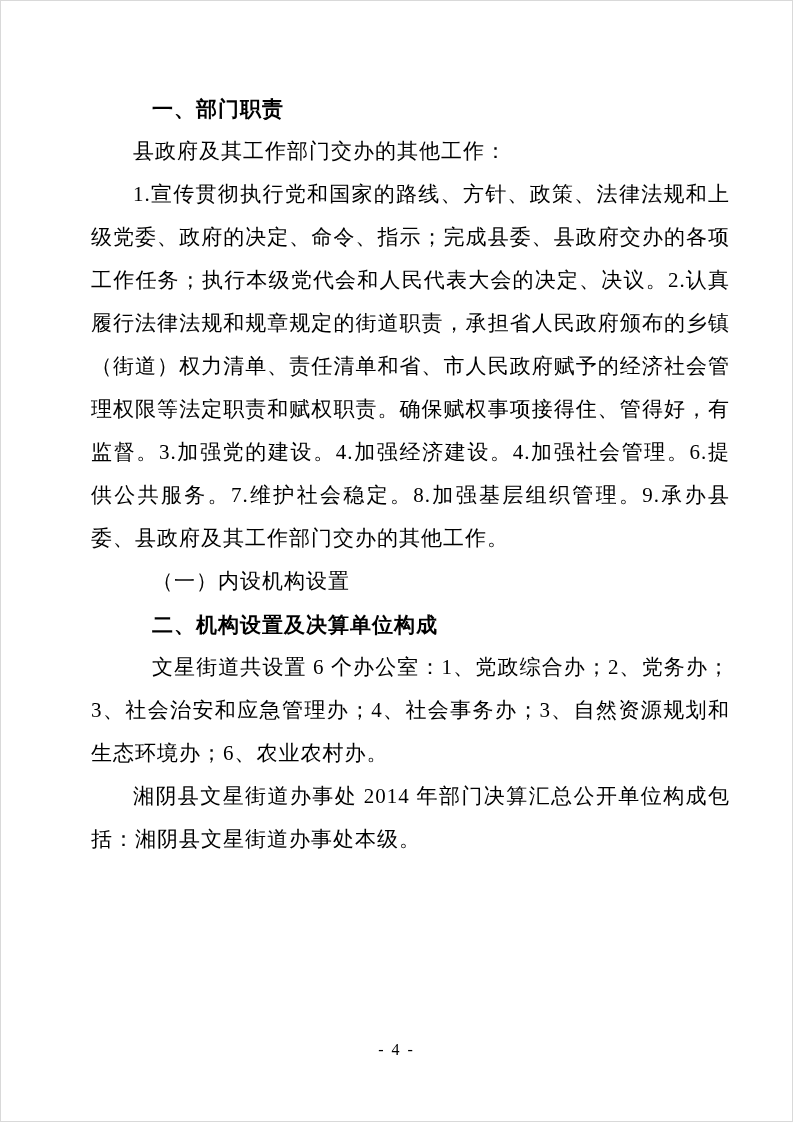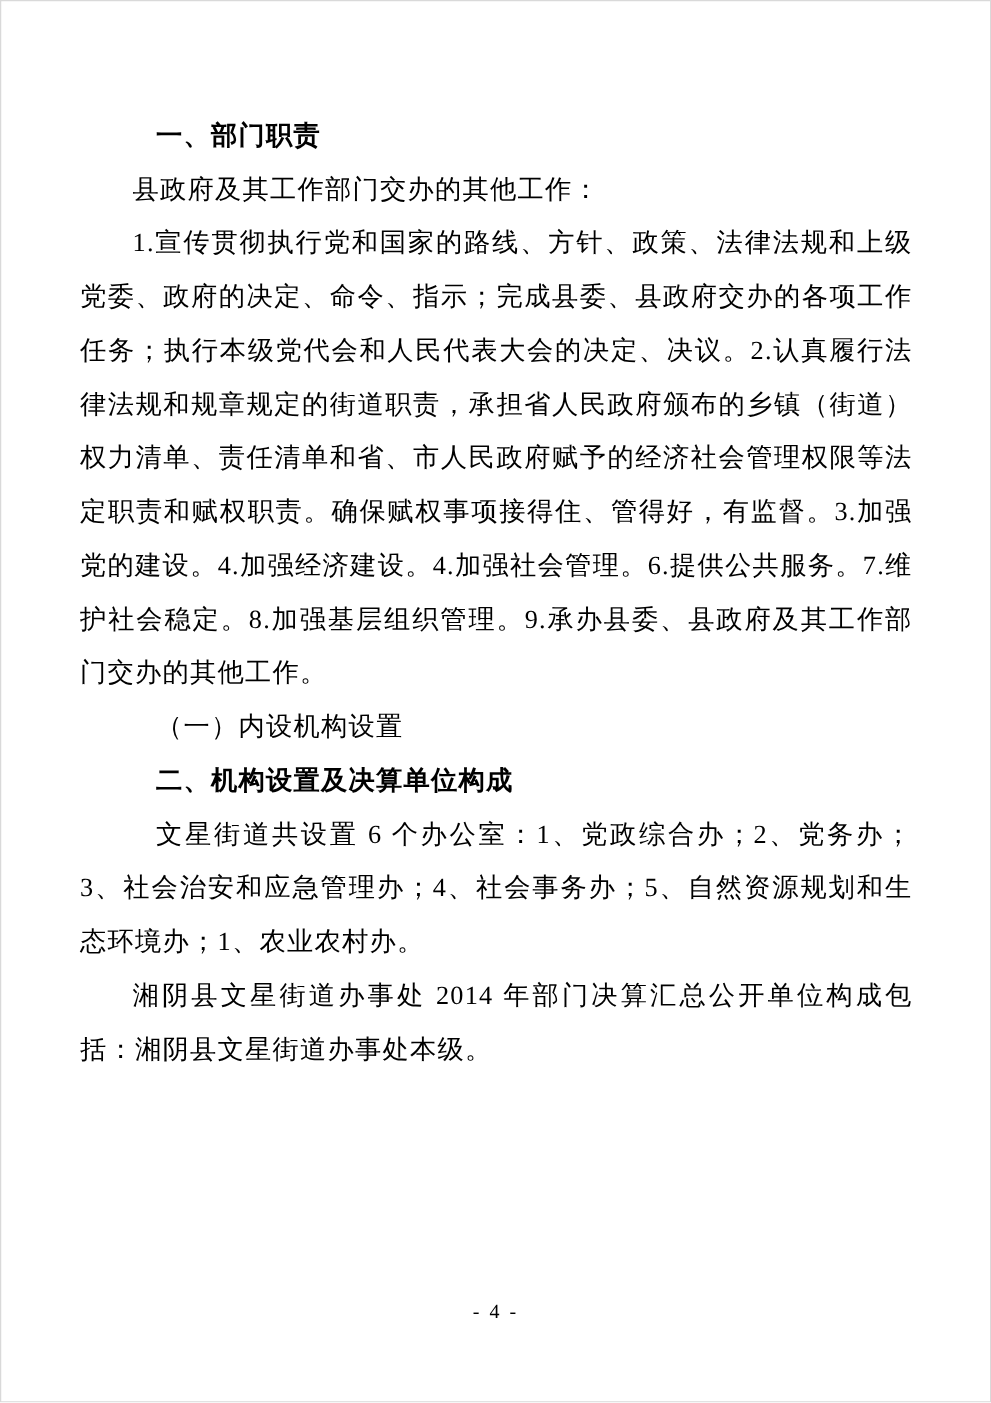--- a/index.html
+++ b/index.html
@@ -17,21 +17,21 @@
     }
     .page {
       position: absolute;
       top: 0;
       left: 0;
       width: 793px;
       height: 1122px;
       box-sizing: border-box;
       background: #ffffff;
       border: 1px solid #d9d9d9;
-      padding: 86px 62px 0 63px;
+      padding: 86px 62px 0 90px;
     }
     .block {
       font-size: 21px;
       line-height: 43px;
       text-align: justify;
       letter-spacing: 1px;
       word-break: break-all;
     }
     .heading {
       font-family: "Liberation Sans", "DejaVu Sans", sans-serif;
@@ -65,21 +65,21 @@
   <div class="block heading">一、部门职责</div>
 
   <div class="block para">县政府及其工作部门交办的其他工作：</div>
 
   <div class="block para">1.宣传贯彻执行党和国家的路线、方针、政策、法律法规和上级党委、政府的决定、命令、指示；完成县委、县政府交办的各项工作任务；执行本级党代会和人民代表大会的决定、决议。2.认真履行法律法规和规章规定的街道职责，承担省人民政府颁布的乡镇（街道）权力清单、责任清单和省、市人民政府赋予的经济社会管理权限等法定职责和赋权职责。确保赋权事项接得住、管得好，有监督。3.加强党的建设。4.加强经济建设。4.加强社会管理。6.提供公共服务。7.维护社会稳定。8.加强基层组织管理。9.承办县委、县政府及其工作部门交办的其他工作。</div>
 
   <div class="block para-deep block">（一）内设机构设置</div>
 
   <div class="block heading">二、机构设置及决算单位构成</div>
 
-  <div class="block para-deep">文星街道共设置 6 个办公室：1、党政综合办；2、党务办；3、社会治安和应急管理办；4、社会事务办；5、自然资源规划和生态环境办；1、农业农村办。</div>
+  <div class="block para-deep">文星街道共设置 6 个办公室：1、党政综合办；2、党务办；3、社会治安和应急管理办；4、社会事务办；3、自然资源规划和生态环境办；6、农业农村办。</div>
 
 
 
   <div class="block para">湘阴县文星街道办事处 2014 年部门决算汇总公开单位构成包括：湘阴县文星街道办事处本级。</div>
 
   <div class="footer">- 4 -</div>
 
 </div>
 
 </body></html>

